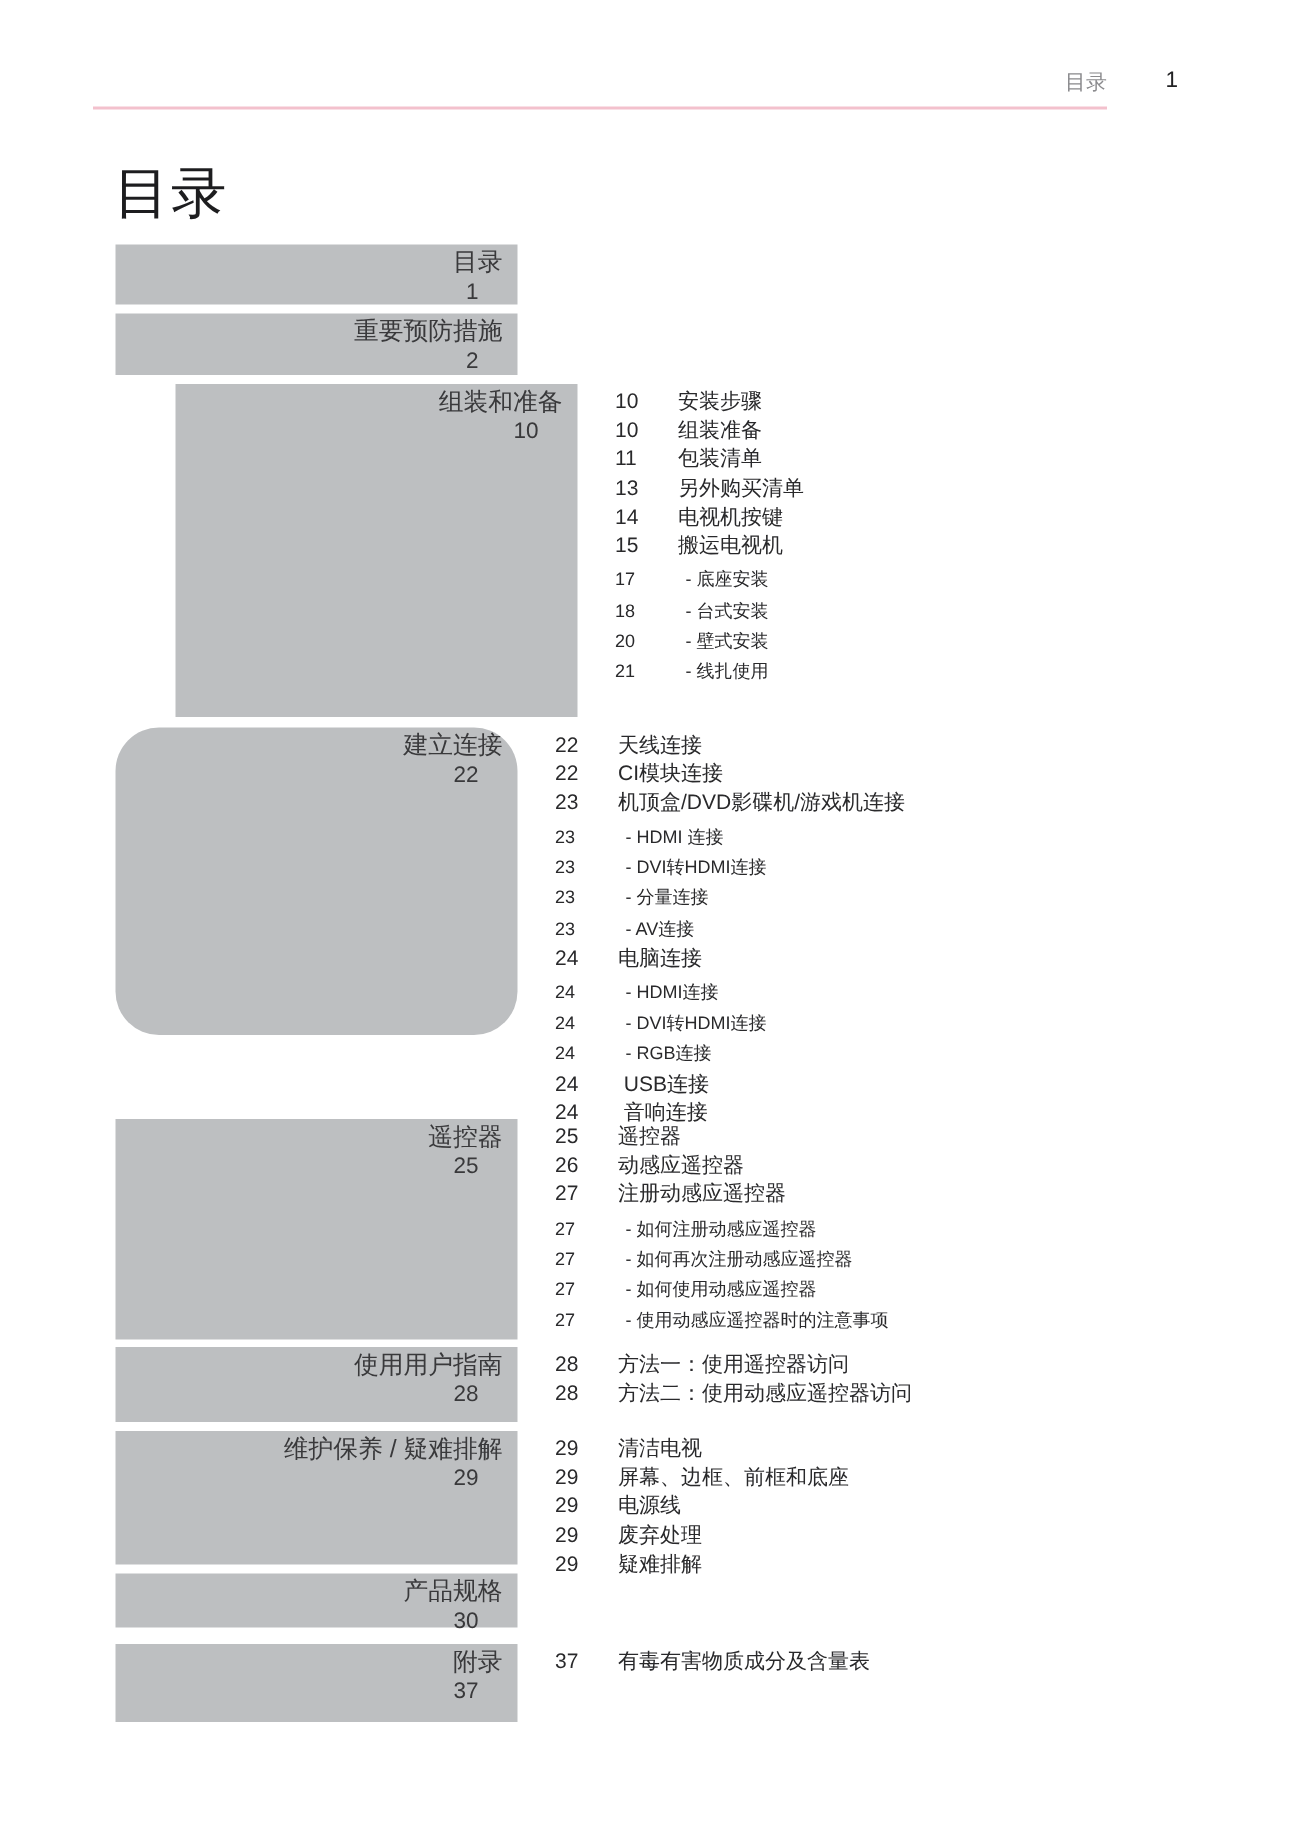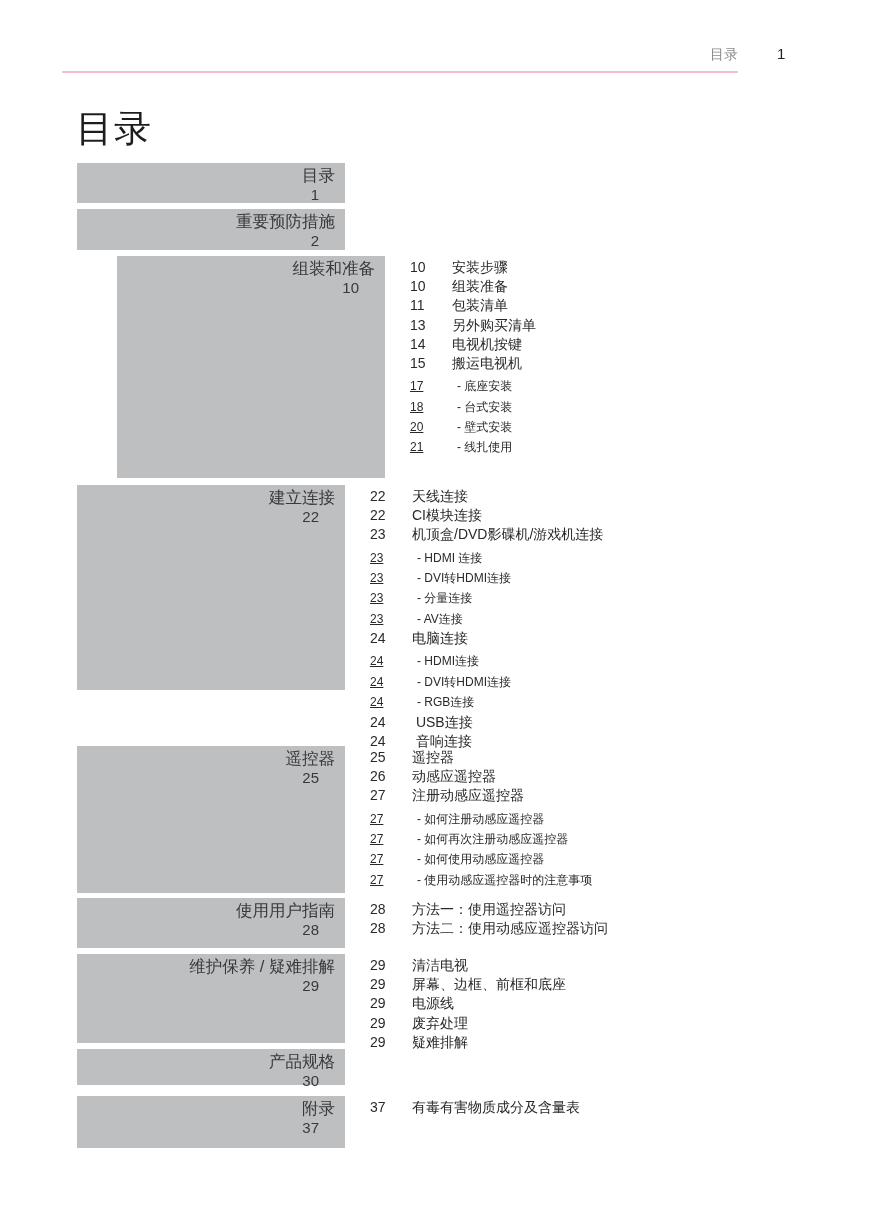--- a/index.html
+++ b/index.html
@@ -76,21 +76,21 @@
     font-size: 14px;
     line-height: 19.2px;
     color: #29292b;
   }
   .row .num { width: 42px; flex: 0 0 auto; }
   .row .t { white-space: pre; }
   .row.sub {
     font-size: 12px;
     line-height: 20.4px;
   }
-  .row.sub .num { width: 47px; text-decoration: underline; }
+  .row.sub .num { width: 47px; }
   .row.sub-first { margin-top: 3px; }
 </style>
 </head>
 <body>
 
 <div class="page">
   <span class="hdr-label">目录</span>
   <span class="hdr-num">1</span>
   <div class="hdr-rule"></div>
   <h1 class="page-title">目录</h1>
@@ -149,21 +149,21 @@
             <span class="num">20</span>
             <span class="t">- 壁式安装</span>
           </div>
           <div class="row sub">
             <span class="num">21</span>
             <span class="t">- 线扎使用</span>
           </div>
         </div>
       </div>
       <div class="sec" style="top: 485px; height: 257px;">
-        <div class="sec-box" style="height: 205px;">
+        <div class="sec-box" style="height: 205px; border-radius: 29px;">
           <span class="st">建立连接</span>
           <span class="sp">22</span>
         </div>
         <div class="entries">
           <div class="row">
             <span class="num">22</span>
             <span class="t">天线连接</span>
           </div>
           <div class="row">
             <span class="num">22</span>

